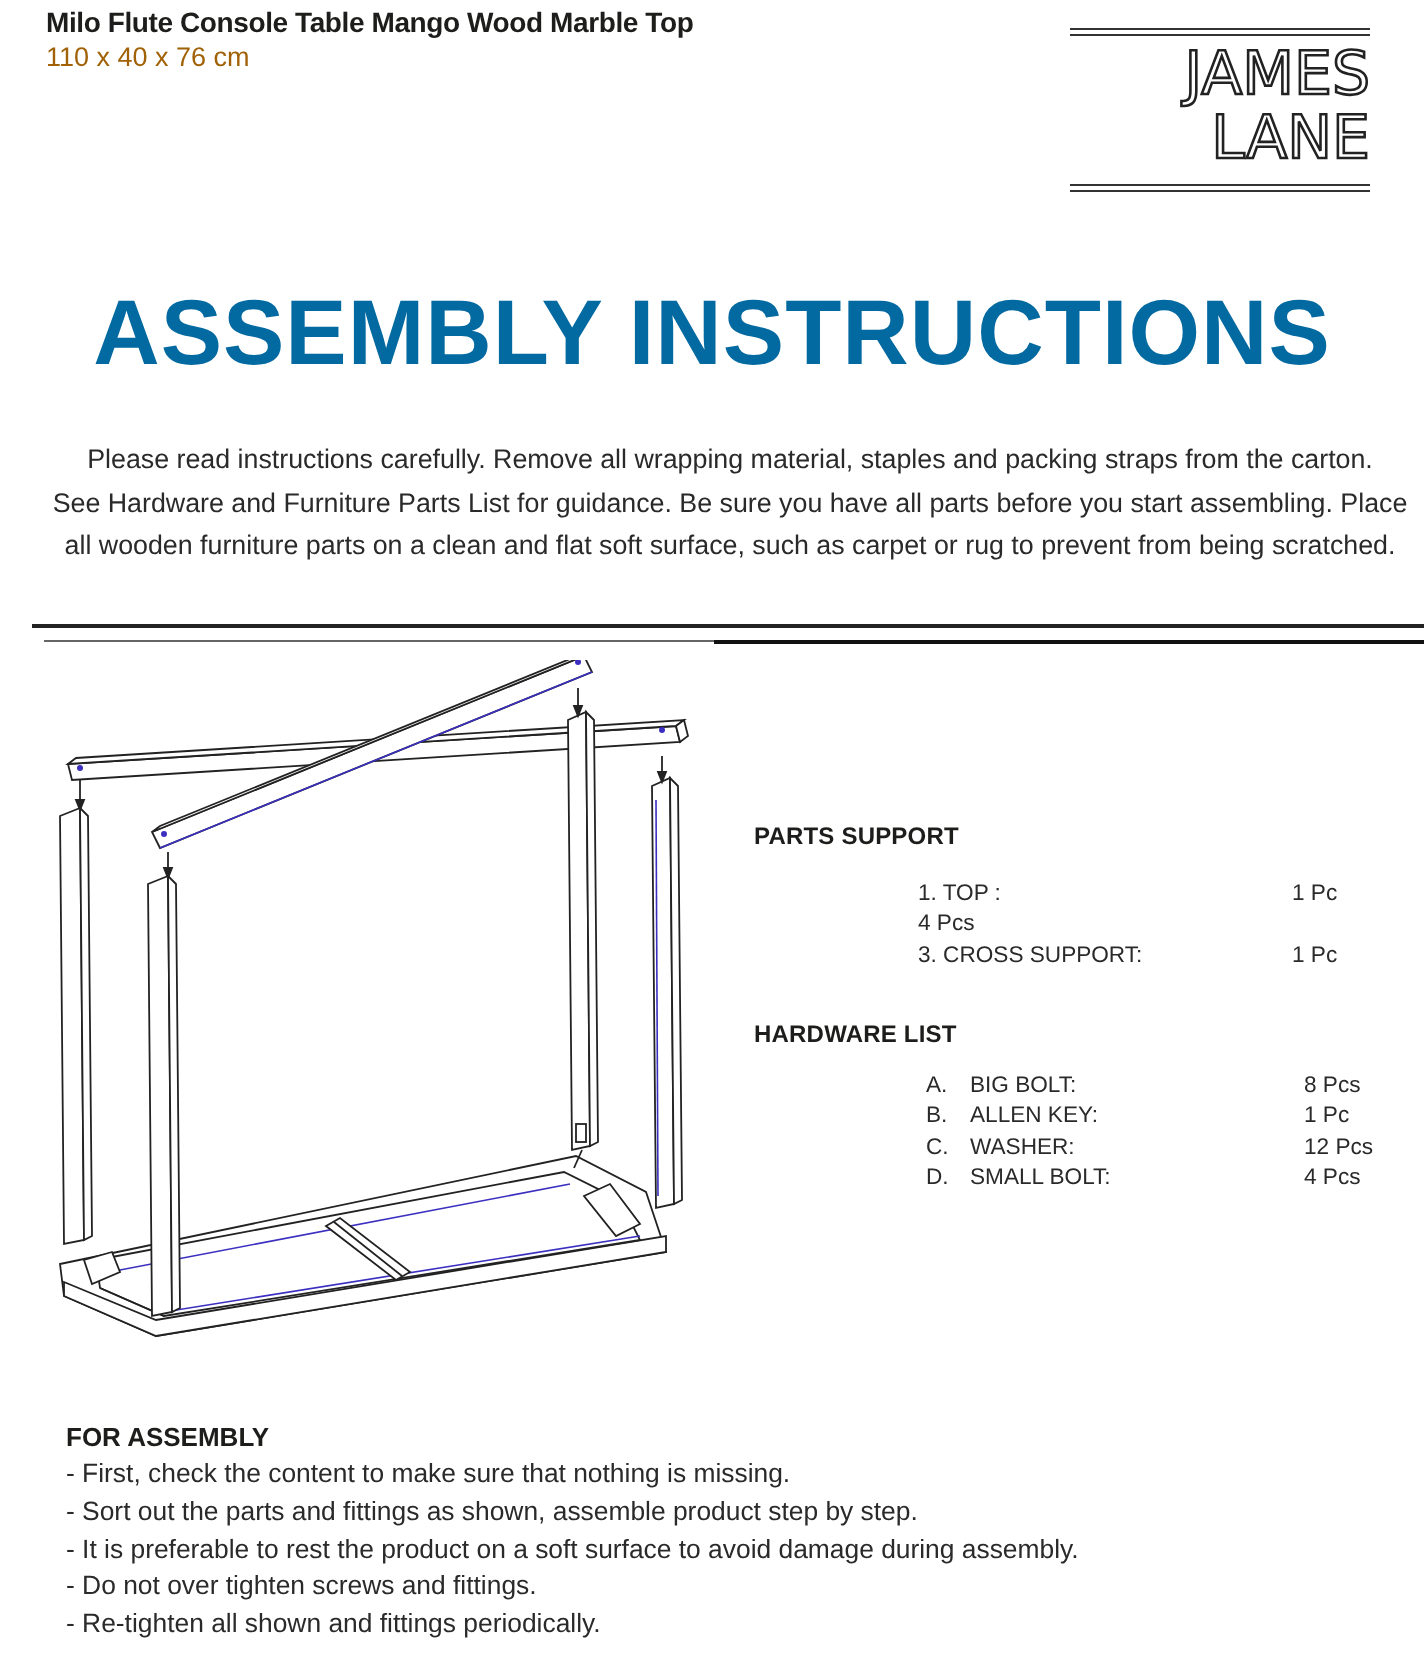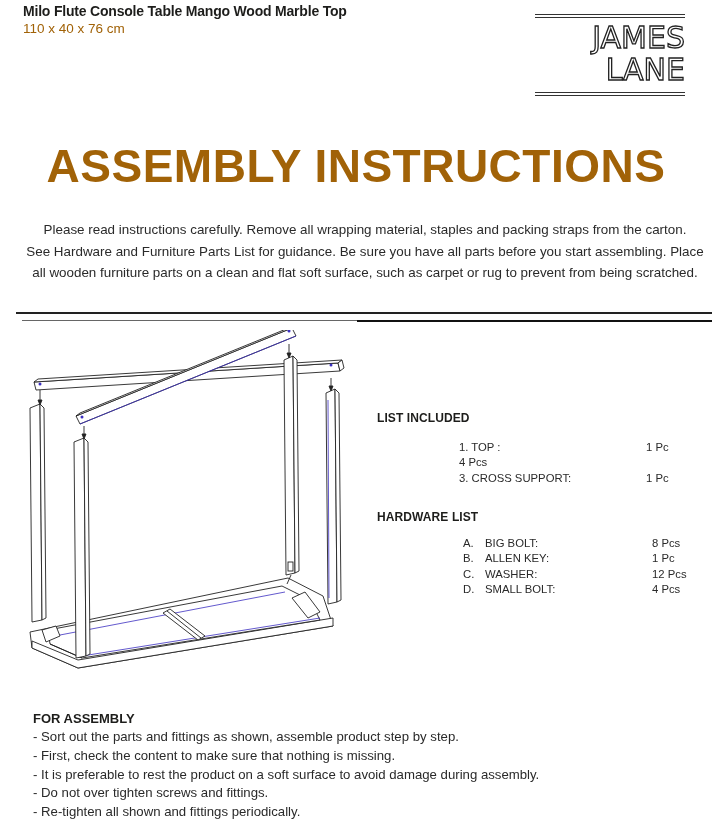--- a/index.html
+++ b/index.html
@@ -11,21 +11,21 @@
   .product-line { font-size: 13.5px; line-height: 17px; color: #a16207; }
 
   .logo { position: absolute; left: 535px; top: 14px; width: 150px; height: 82px; }
   .logo .bar { position: absolute; left: 0; right: 0; height: 4px; border-top: 1.5px solid #333; border-bottom: 1.5px solid #333; }
   .logo .bar.top { top: 0; }
   .logo .bar.bottom { bottom: 0; }
   .logo .word { position: absolute; right: 0; font-family: "DejaVu Sans", sans-serif; font-size: 30px; line-height: 30px; font-weight: normal; color: #fff; -webkit-text-stroke: 1.3px #222; letter-spacing: 0px; }
   .logo .word.w1 { top: 9px; }
   .logo .word.w2 { top: 41px; }
 
-  .main-title { position: absolute; left: 0; width: 712px; top: 140px; text-align: center; font-size: 46px; font-weight: bold; letter-spacing: 0.5px; line-height: 52px; color: #a16207; }
+  .main-title { position: absolute; left: 0; width: 712px; top: 140px; text-align: center; font-size: 46px; font-weight: bold; letter-spacing: 0.5px; line-height: 52px; color: #0369a1; }
 
   .intro { position: absolute; left: 0; width: 730px; top: 219px; text-align: center; font-size: 13.4px; line-height: 21.5px; color: #2a2a2a; }
 
   .rule1 { position: absolute; left: 16px; right: 0; top: 312px; height: 2px; background: #222; }
   .rule2 { position: absolute; left: 22px; right: 0; top: 320px; height: 1px; background: #666; }
   .rule2b { position: absolute; left: 357px; right: 0; top: 320px; height: 2px; background: #111; }
 
   .diagram { position: absolute; left: 20px; top: 330px; width: 350px; height: 340px; }
 
   .section-head { position: absolute; font-size: 12px; font-weight: bold; letter-spacing: 0.1px; color: #1d1d1b; }
@@ -119,21 +119,21 @@
   </g>
   <g>
     <polygon points="306,63 315,59 317,272 308,274"></polygon>
     <polygon points="315,59 319,63 321,270 317,272"></polygon>
     <line x1="308" y1="70" x2="309" y2="268" stroke="#3b2fc0" stroke-width="0.8"></line>
     <line x1="311" y1="48" x2="311" y2="58"></line>
     <polygon points="309,56 313,56 311,61" fill="#222"></polygon>
   </g>
 </svg>
 
-<div class="section-head" style="left:377px; top:411px;">LIST INCLUDED</div>
+<div class="section-head" style="left:377px; top:411px;">PARTS SUPPORT</div>
 <div class="list" style="left:459px; top:440px;">
   <div class="row">
     <span class="name">1. TOP :</span>
     <span>1 Pc</span>
   </div>
   <div class="row">
     <span>4 Pcs</span>
   </div>
   <div class="row">
     <span class="name">3. CROSS SUPPORT:</span>
@@ -160,18 +160,18 @@
   </div>
   <div class="row">
     <span class="letter">D.</span>
     <span class="name">SMALL BOLT:</span>
     <span>4 Pcs</span>
   </div>
 </div>
 
 <div class="assembly-head">FOR ASSEMBLY</div>
 <div class="assembly-list">
+  <div>- First, check the content to make sure that nothing is missing.</div>
   <div>- Sort out the parts and fittings as shown, assemble product step by step.</div>
-  <div>- First, check the content to make sure that nothing is missing.</div>
   <div>- It is preferable to rest the product on a soft surface to avoid damage during assembly.</div>
   <div>- Do not over tighten screws and fittings.</div>
   <div>- Re-tighten all shown and fittings periodically.</div>
 </div>
 
 </body></html>

